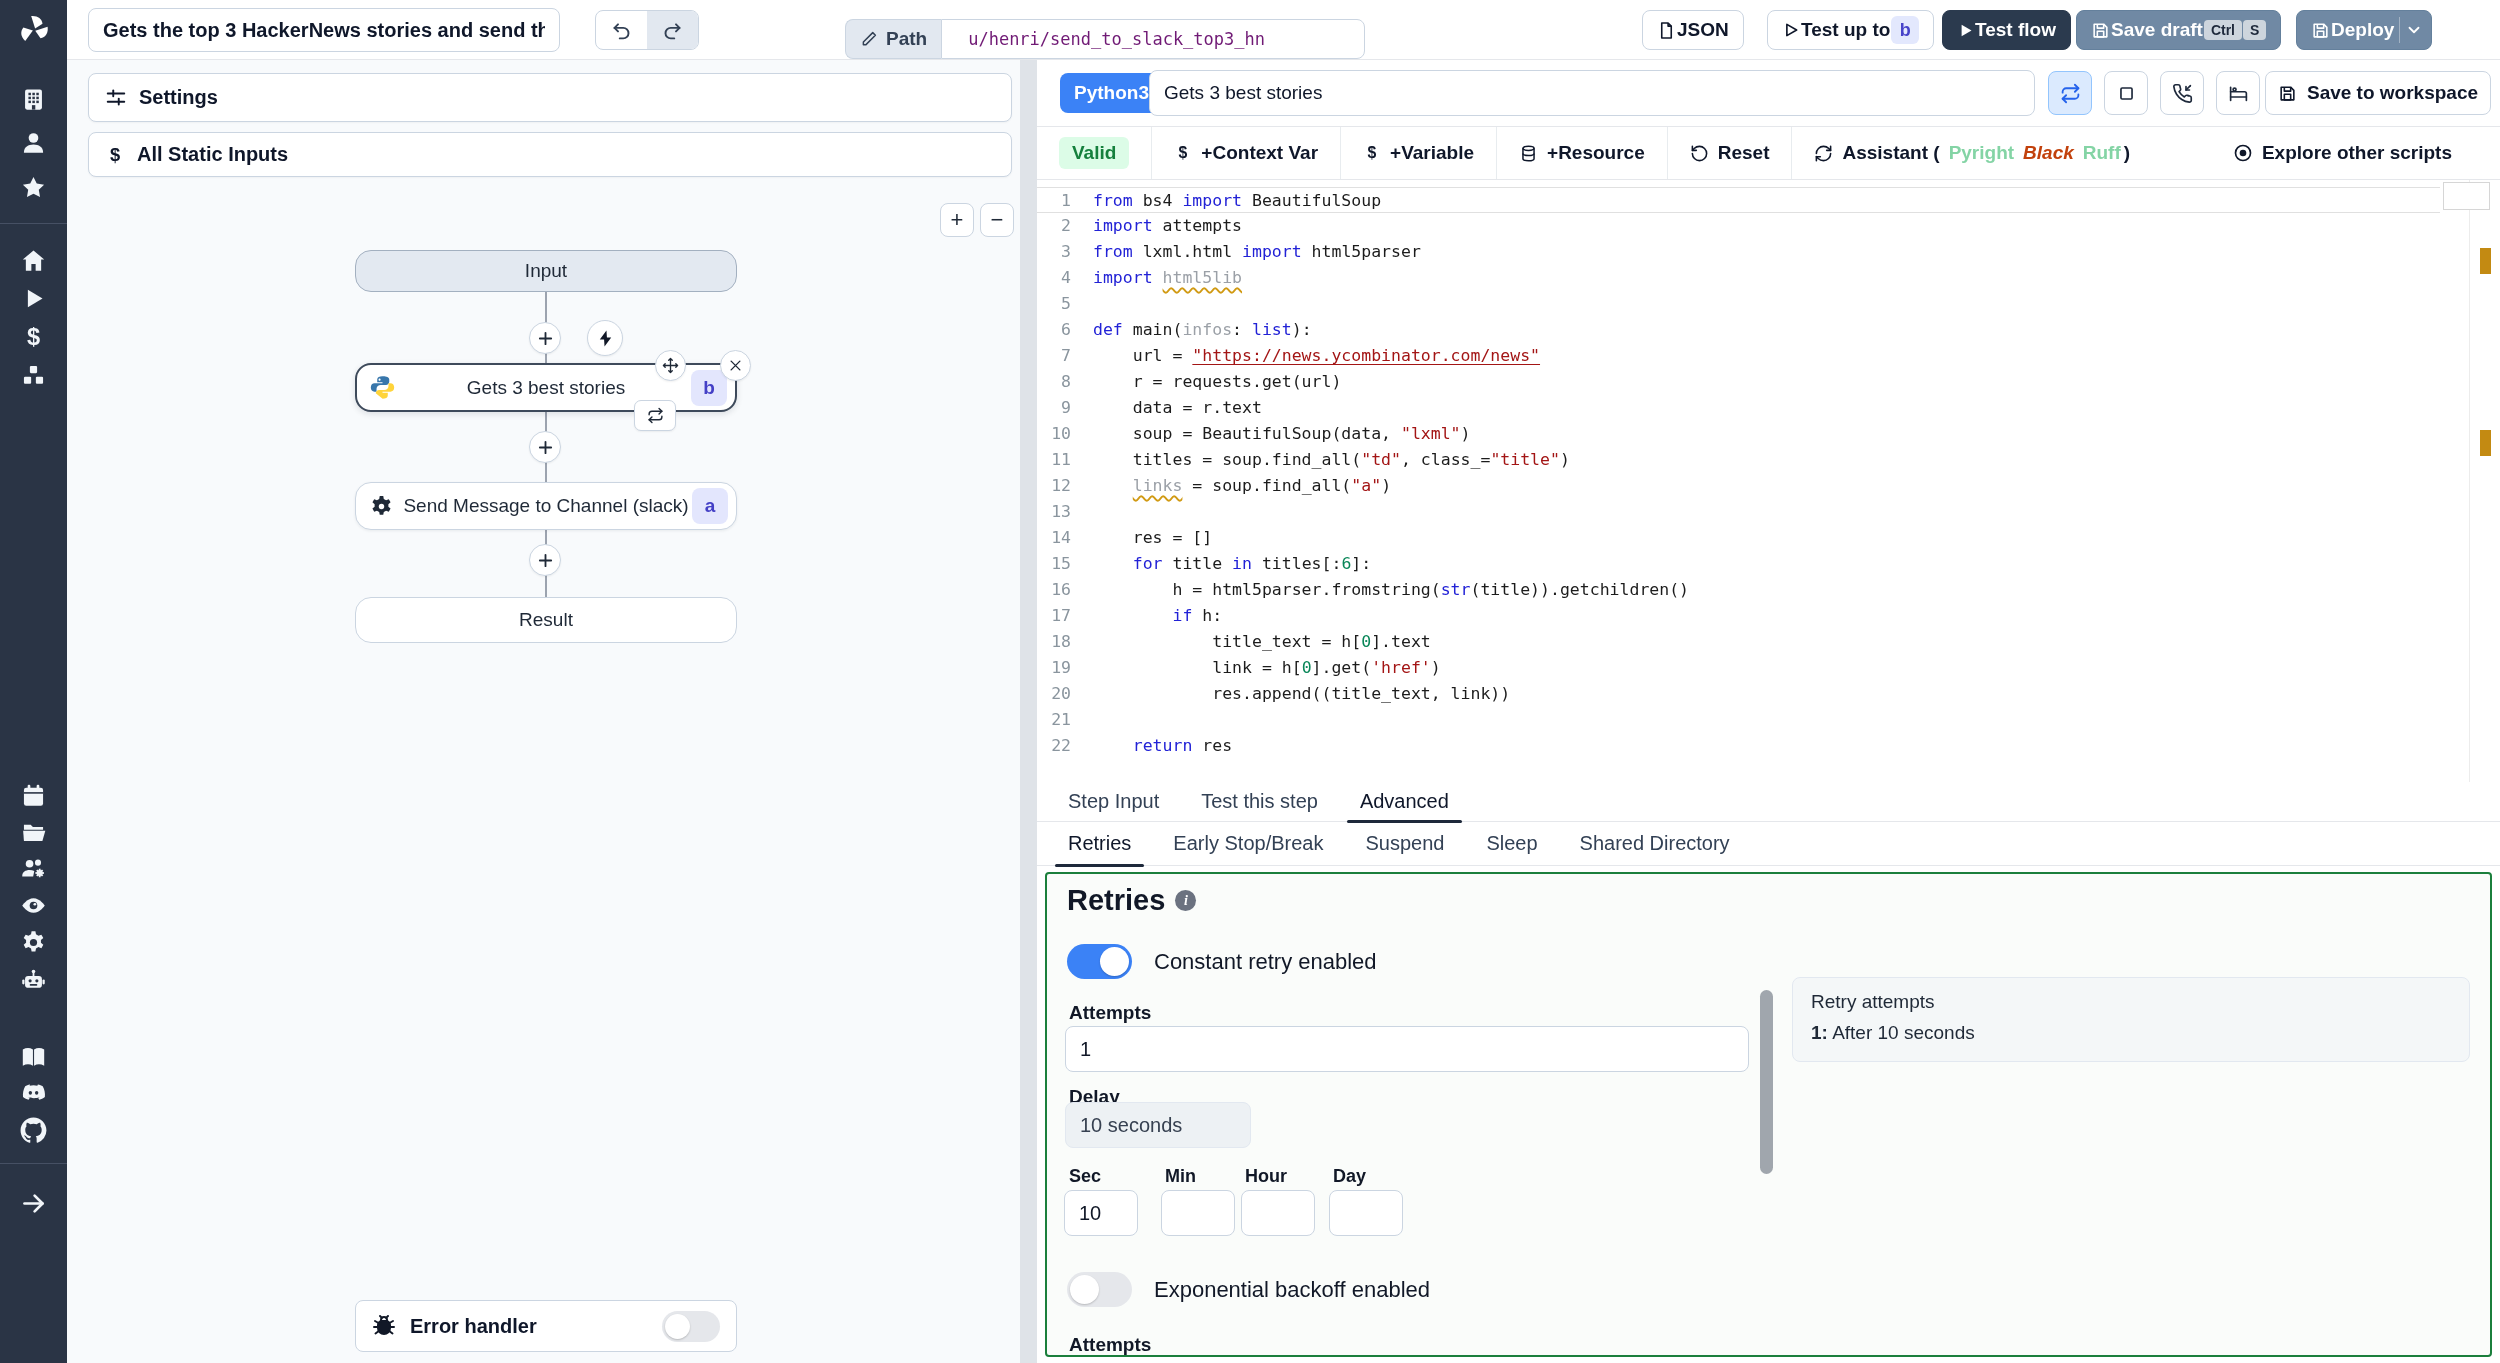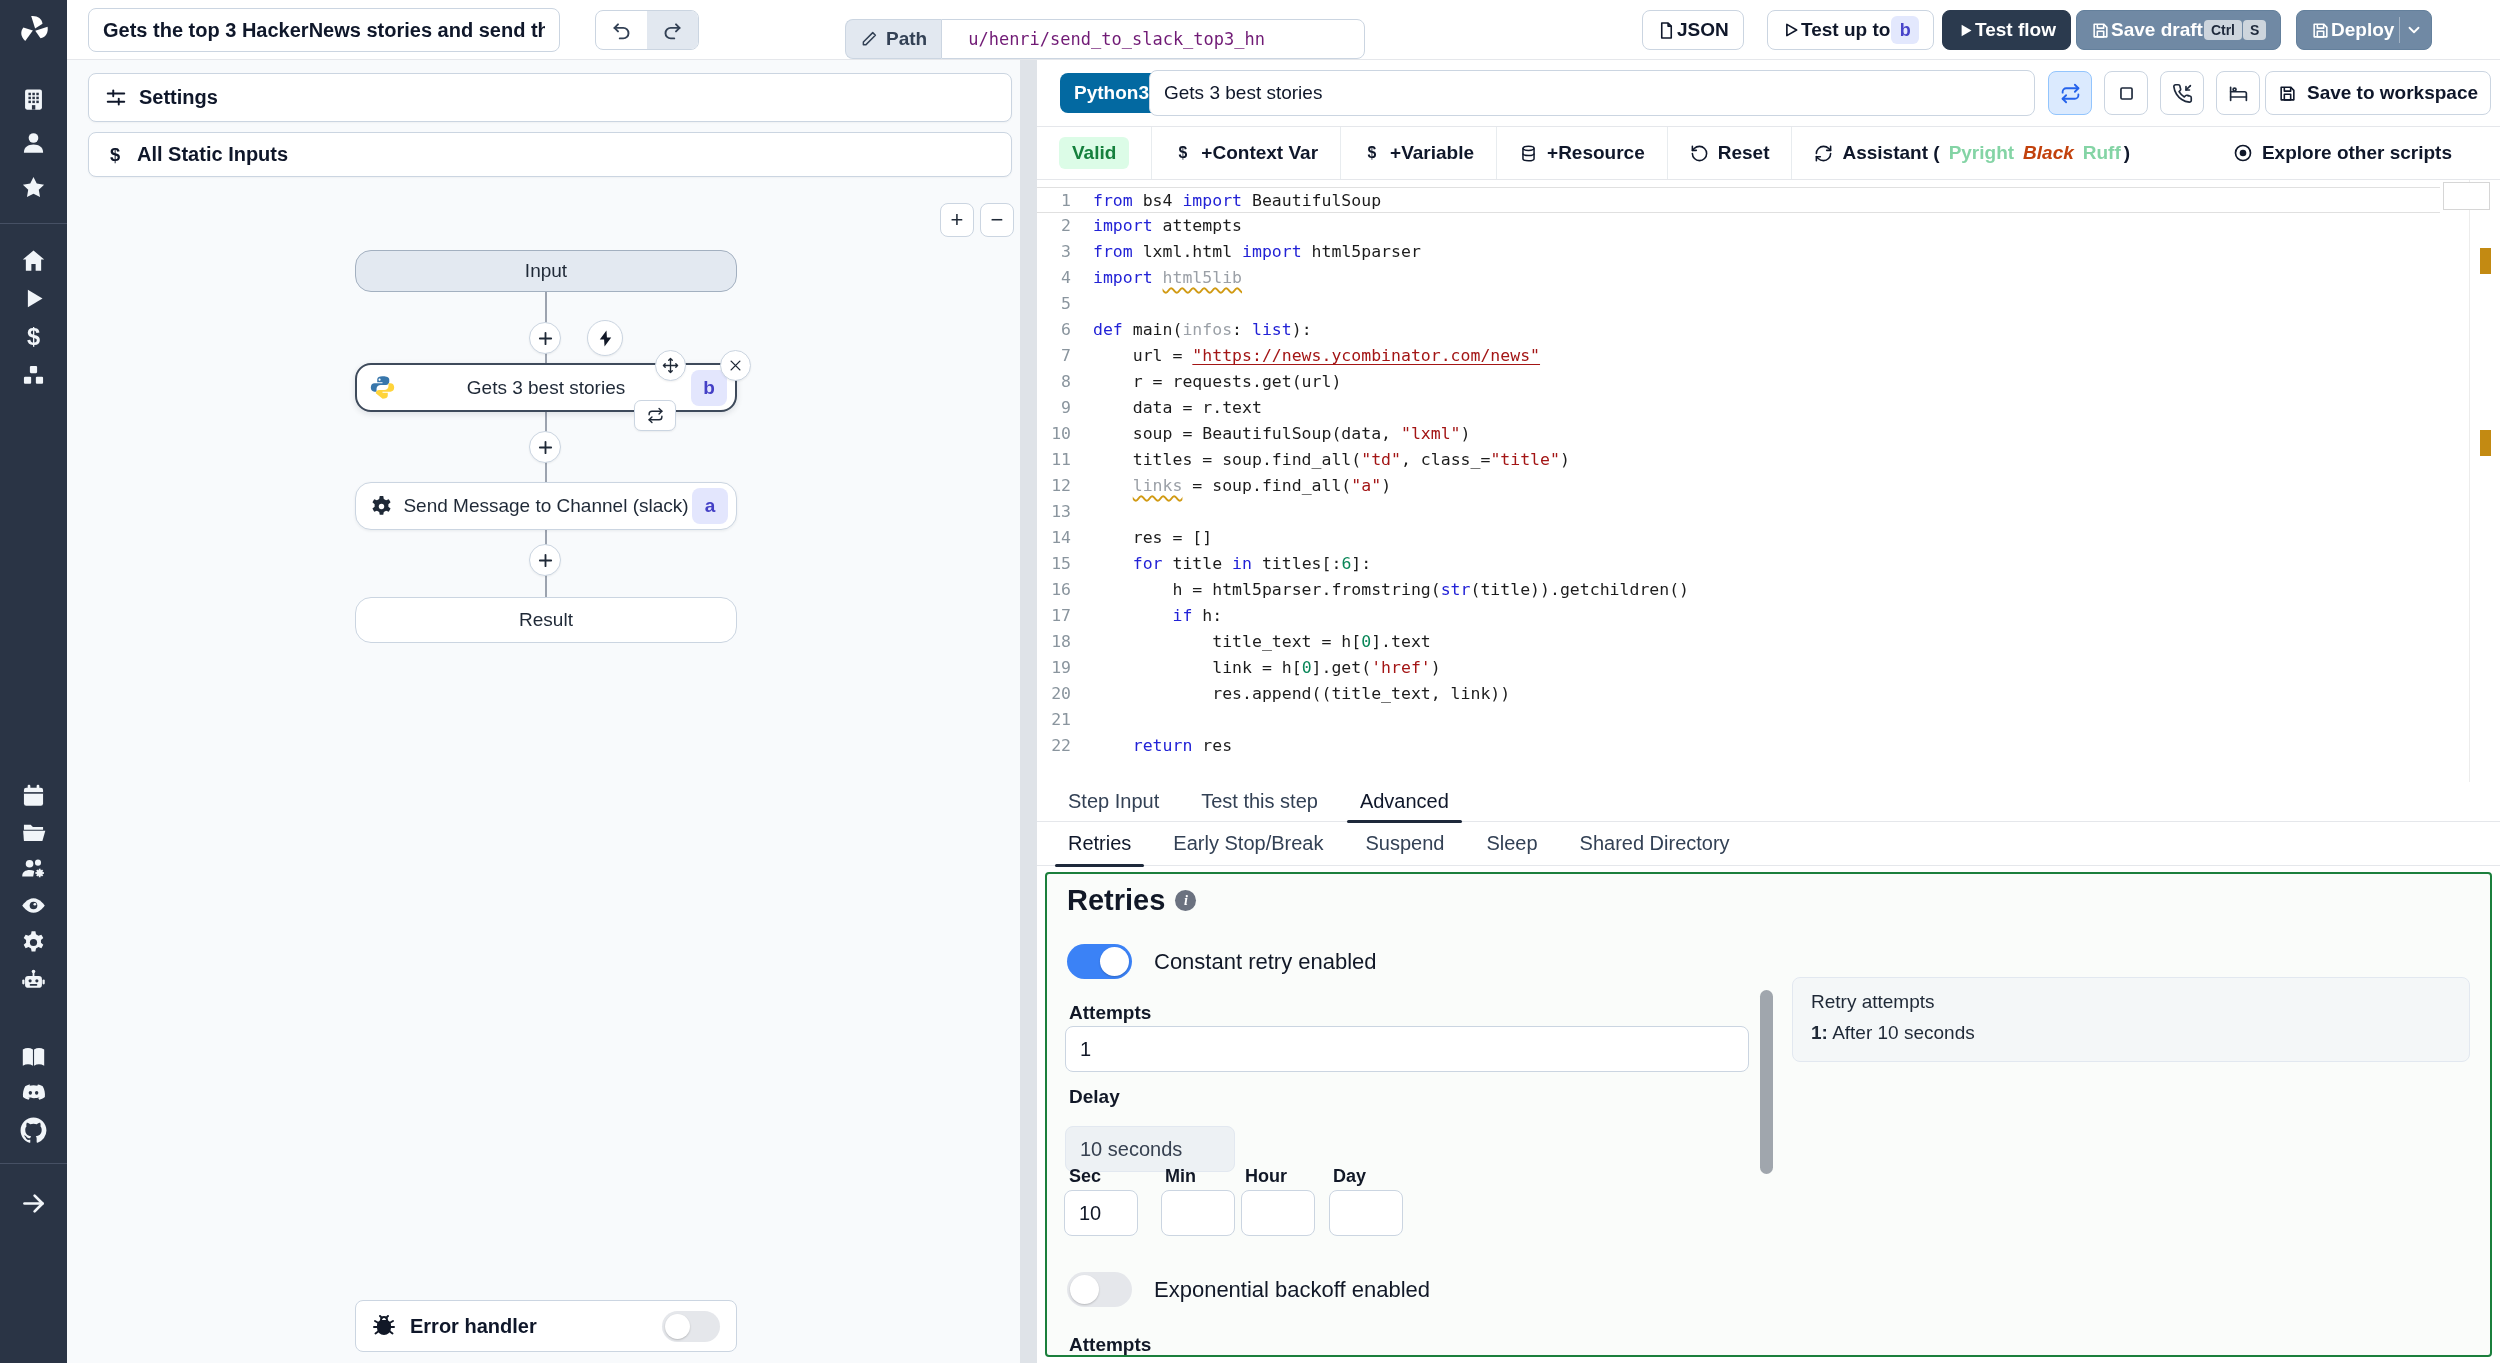--- a/index.html
+++ b/index.html
@@ -43,21 +43,21 @@
   .circle-btn { position:absolute; width:32px; height:32px; border-radius:50%; background:#fff; border:1px solid #cbd5e1; display:flex; align-items:center; justify-content:center; color:#1f2937; cursor:pointer; box-shadow:0 1px 2px rgba(0,0,0,.06); z-index:5; }
   .err-bar { position:absolute; left:288px; top:1240px; width:382px; height:52px; background:#fff; border:1px solid #cbd5e1; border-radius:8px; display:flex; align-items:center; gap:14px; padding:0 16px; font-size:20px; font-weight:700; color:#0f172a; }
   .toggle { border-radius:999px; position:relative; cursor:pointer; flex:none; }
   .toggle .knob { position:absolute; top:3px; border-radius:50%; background:#fff; box-shadow:0 1px 2px rgba(0,0,0,.2); }
   .toggle.off { background:#e5e7eb; }
   .toggle.on { background:#3b82f6; }
 
   
   .right-panel { position:absolute; left:1037px; top:60px; width:1463px; height:1303px; background:#fff; overflow:hidden; }
   .ed-header { position:absolute; left:0; top:0; width:100%; height:66px; }
-  .lang-badge { position:absolute; left:23px; top:13px; height:40px; border-radius:8px; background:#0369a1; color:#fff; font-size:19px; font-weight:700; display:flex; align-items:center; padding:0 14px; }
+  .lang-badge { position:absolute; left:23px; top:13px; height:40px; border-radius:8px; background:#3b82f6; color:#fff; font-size:19px; font-weight:700; display:flex; align-items:center; padding:0 14px; }
   .name-input { position:absolute; left:112px; top:10px; width:886px; height:46px; border:1px solid #cbd5e1; border-radius:8px; padding:0 14px; font-size:19px; color:#0f172a; line-height:44px; background:#fff; }
   .icon-btn { position:absolute; top:11px; width:44px; height:44px; border-radius:8px; border:1px solid #cbd5e1; background:#fff; display:flex; align-items:center; justify-content:center; color:#1e293b; cursor:pointer; }
   .icon-btn.active-blue { background:#dbeafe; border-color:#93c5fd; color:#2563eb; }
   .save-ws { position:absolute; left:1228px; top:11px; width:226px; height:44px; border:1px solid #cbd5e1; border-radius:8px; background:#fff; display:flex; align-items:center; justify-content:center; gap:10px; font-size:19px; font-weight:600; color:#0f172a; cursor:pointer; }
   .ed-toolbar { position:absolute; left:0; top:66px; width:100%; height:54px; border-top:1px solid #e5e7eb; border-bottom:1px solid #e5e7eb; display:flex; align-items:center; }
   .tbar-item { display:flex; align-items:center; gap:9px; padding:0 22px; height:100%; font-size:19px; font-weight:600; color:#0f172a; cursor:pointer; }
   .tbar-sep { width:1px; height:100%; background:#e8ecef; }
   .valid-badge { margin-left:22px; background:#dcfce7; color:#15803d; font-size:19px; font-weight:700; border-radius:6px; padding:5px 13px; }
   .assist-green-light { color:#84d4a5; }
   .assist-green { color:#c2410c;font-style:italic; }
@@ -571,21 +571,21 @@
         <span class="toggle on" style="width:65px; height:35px">
             <span class="knob" style="right:3px; width:29px; height:29px"></span>
           </span>
         <span>Constant retry enabled</span>
       </div>
 
       <div class="r-label" style="top:128px">Attempts</div>
       <input class="r-input" style="left: 18px; top: 152px; width: 684px;" value="1">
 
       <div class="r-label" style="top:212px">Delay</div>
-      <input class="r-input disabled" style="left: 18px; top: 252px; width: 170px;" disabled="" value="10 seconds">
+      <input class="r-input disabled" style="left: 18px; top: 228px; width: 186px;" disabled="" value="10 seconds">
 
       <div class="r-small-label" style="left:22px; top:292px">Sec</div>
       <div class="r-small-label" style="left:118px; top:292px">Min</div>
       <div class="r-small-label" style="left:198px; top:292px">Hour</div>
       <div class="r-small-label" style="left:286px; top:292px">Day</div>
       <input class="r-input" style="left: 17px; top: 316px; width: 74px;" value="10">
       <input class="r-input" style="left: 114px; top: 316px; width: 74px;">
       <input class="r-input" style="left: 194px; top: 316px; width: 74px;">
       <input class="r-input" style="left: 282px; top: 316px; width: 74px;">
 

